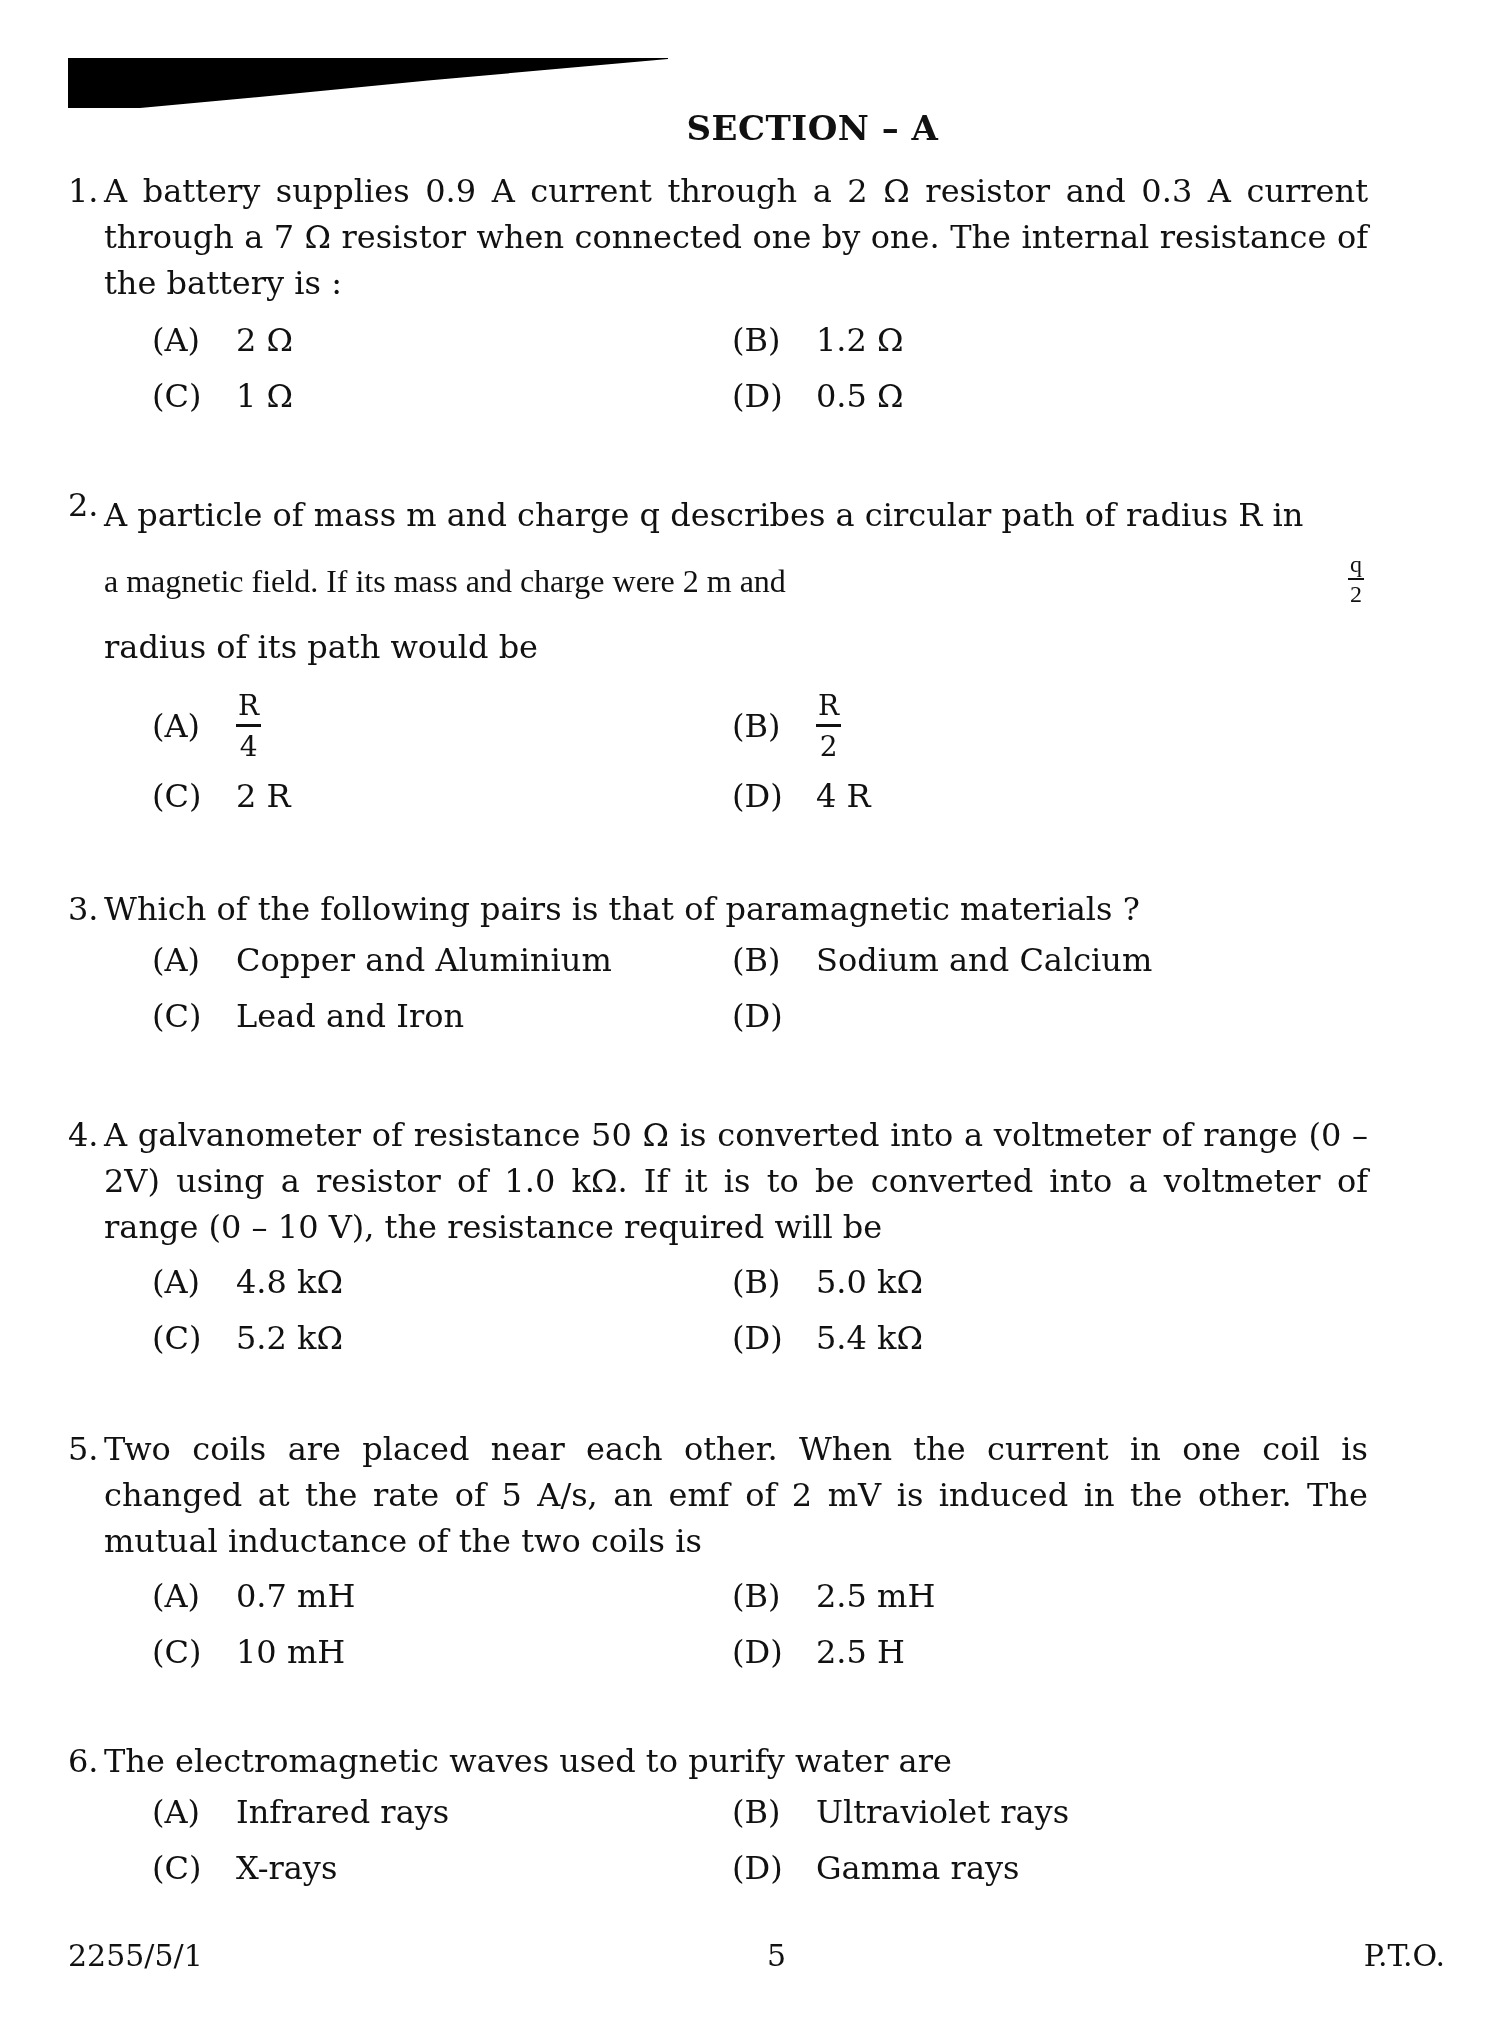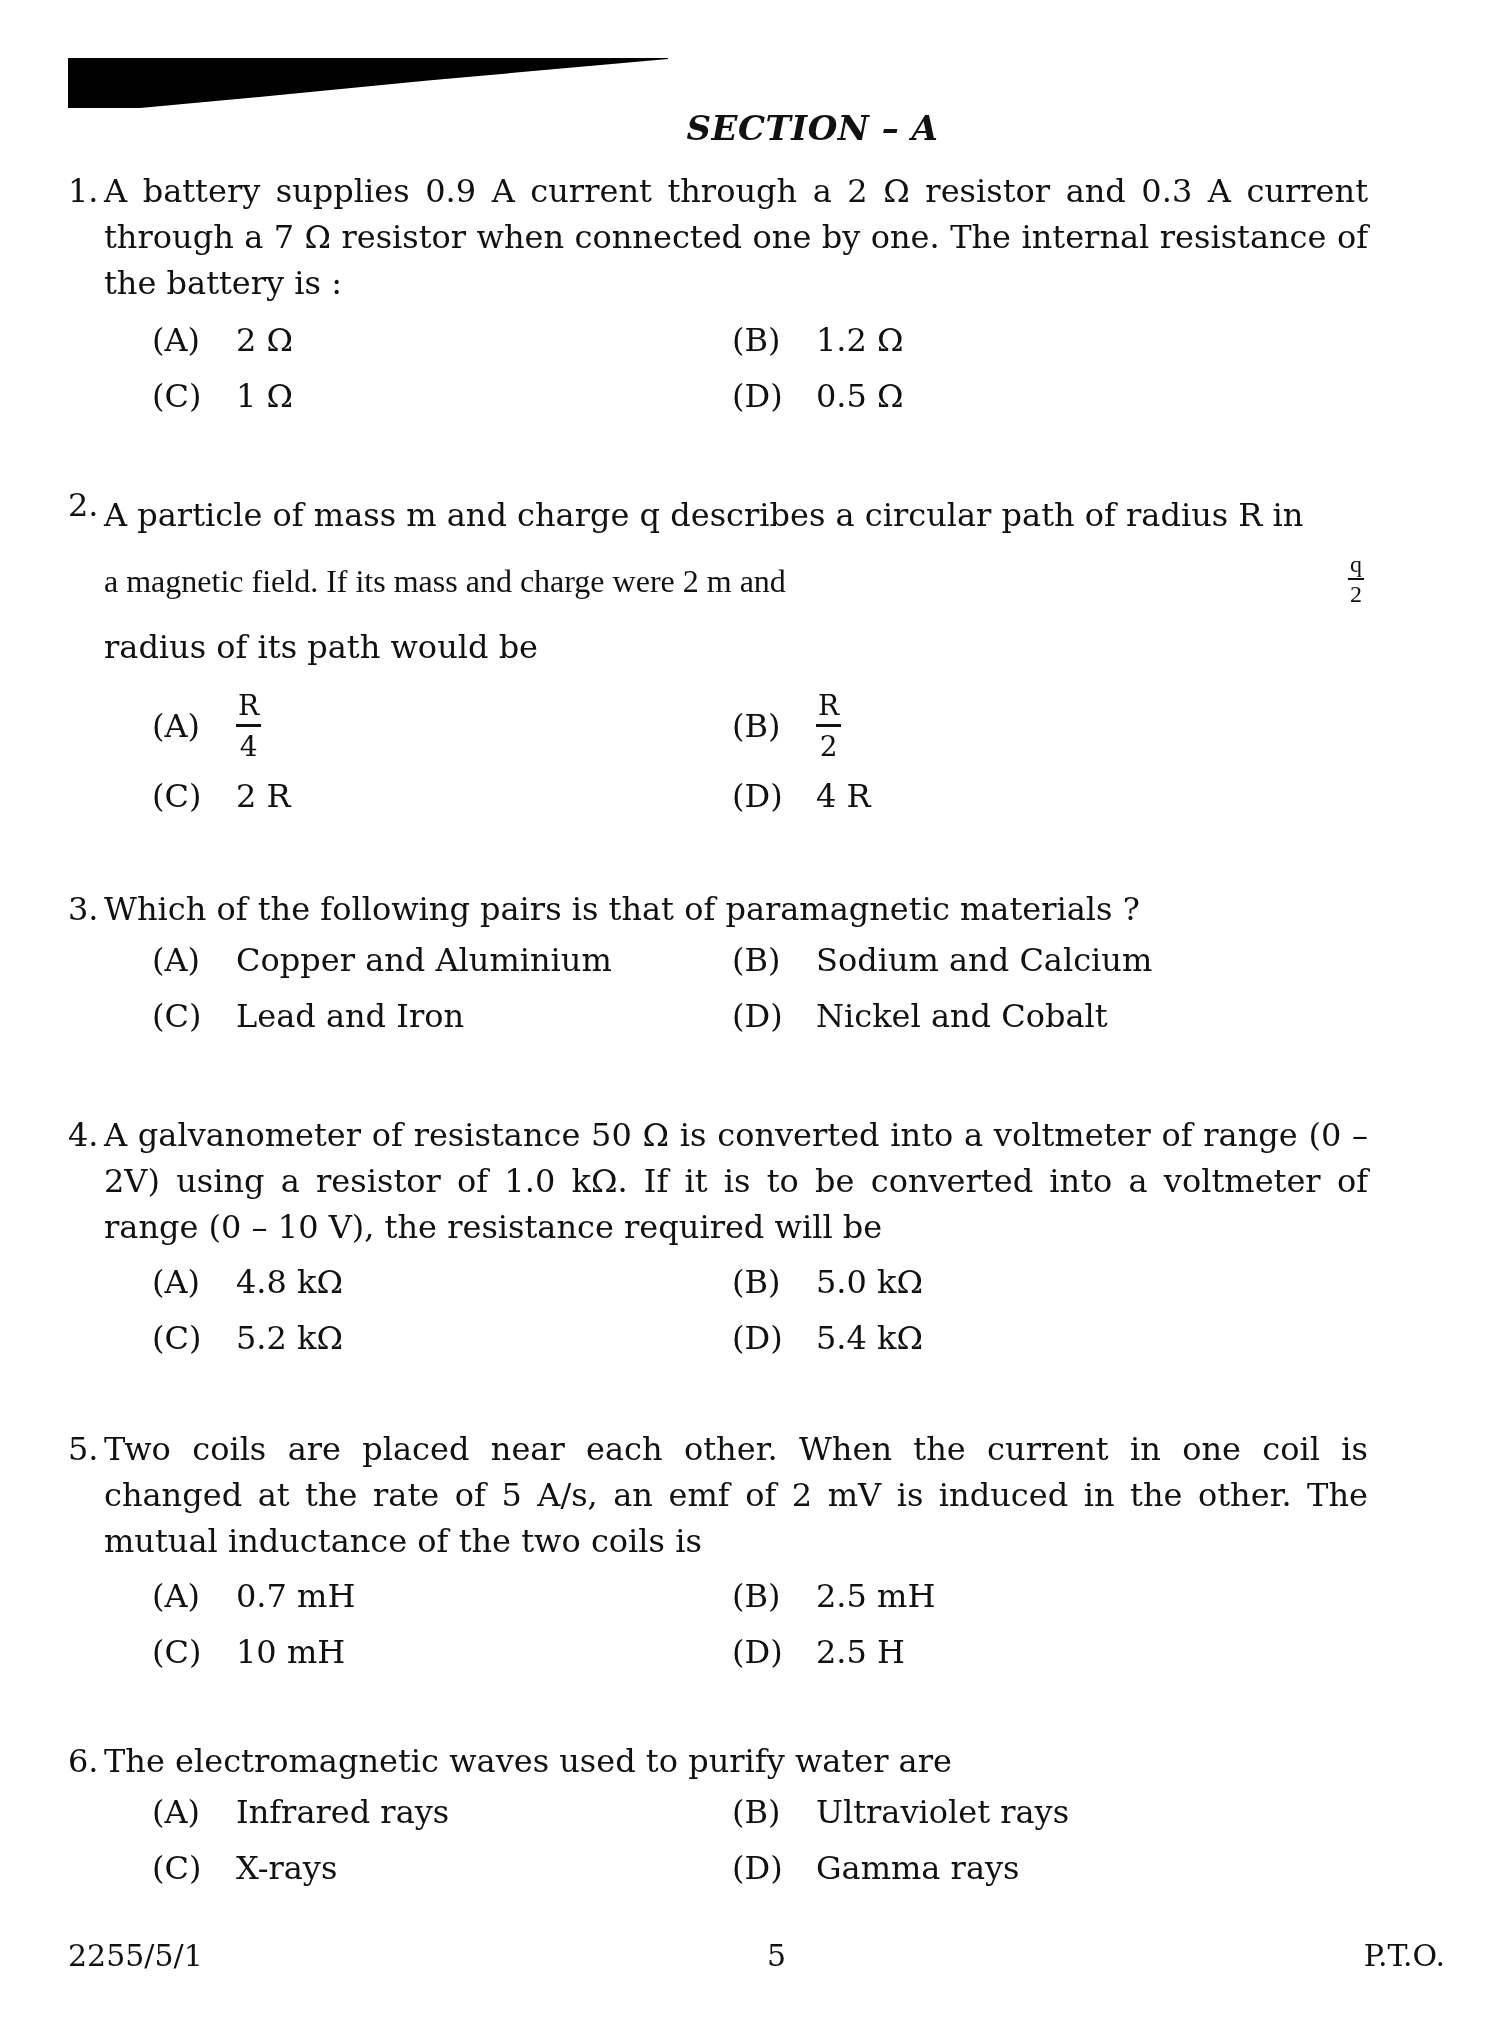--- a/index.html
+++ b/index.html
@@ -10,21 +10,20 @@
   }
   .black-wedge {
     position:absolute; left:68px; top:58px; width:600px; height:50px;
     background:#000000;
     clip-path: polygon(0 0, 100% 0, 100% 2%, 60% 45%, 30% 80%, 12% 100%, 0 100%);
   }
   .section-title {
     position:absolute; left:0; right:0; top:108px; text-align:center;
     font-size:34px; font-weight:bold; letter-spacing:0.5px;
     padding-left:120px;
-    font-style:italic;
   }
   .q {
     position:absolute; left:68px; width:1300px;
     font-size:32px; line-height:46px;
   }
   .q-num { position:absolute; left:0; top:0; width:70px; }
   .q-text { margin-left:36px; text-align:justify; }
   .opts { margin-left:84px; position:relative; }
   .opt-row { display:flex; height:56px; align-items:center; }
   .opt { width:580px; display:flex; align-items:center; }
@@ -130,21 +129,20 @@
           <span>Sodium and Calcium</span>
         </div>
     </div>
     <div class="opt-row">
       <div class="opt">
           <span class="opt-label">(C)</span>
           <span>Lead and Iron</span>
         </div>
       <div class="opt">
           <span class="opt-label">(D)</span>
-          <span>Nickel and Cobalt</span>
         </div>
     </div>
   </div>
 </div>
 
 <div class="q" style="top:1112px;">
   <span class="q-num">4.</span>
   <div class="q-text">A galvanometer of resistance 50 Ω is converted into a voltmeter of range (0 – 2V) using a resistor of 1.0 kΩ. If it is to be converted into a voltmeter of range (0 – 10 V), the resistance required will be</div>
   <div class="opts" style="margin-top:4px;">
     <div class="opt-row">

